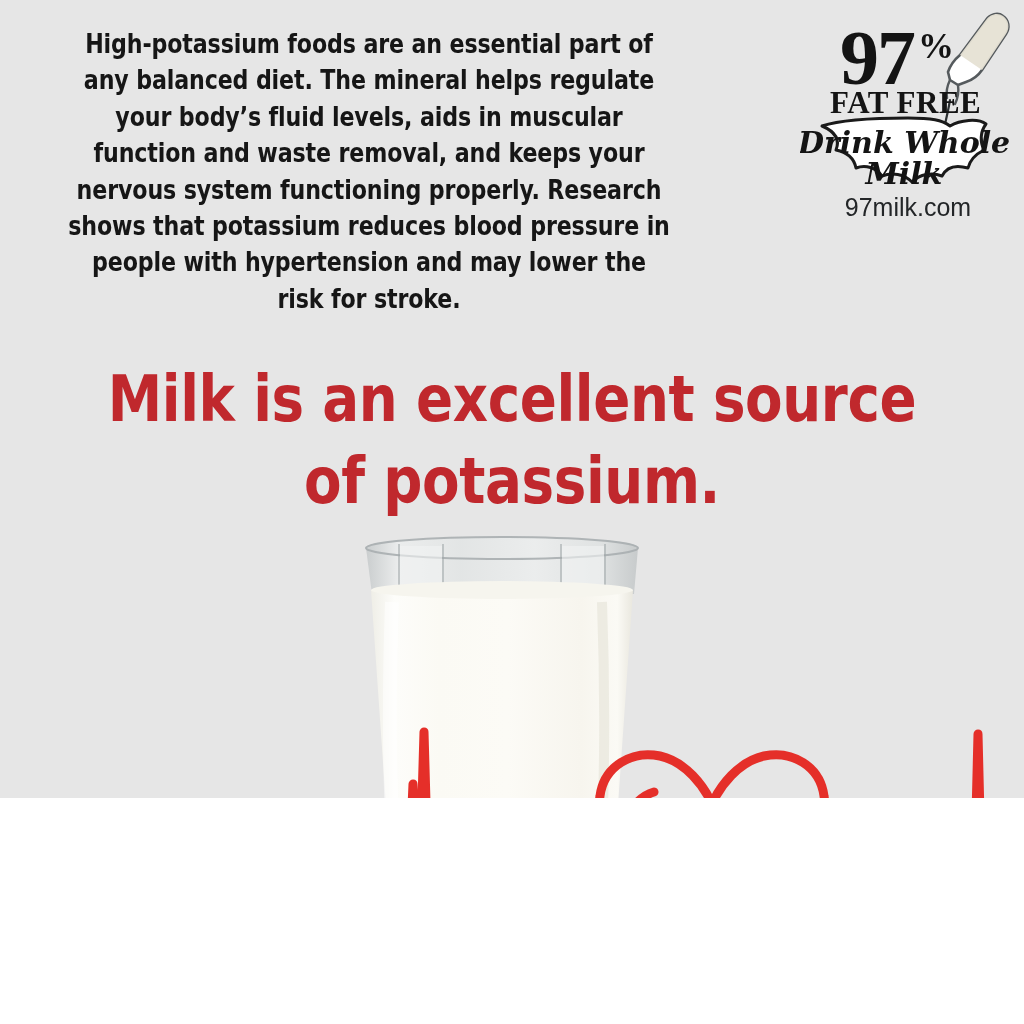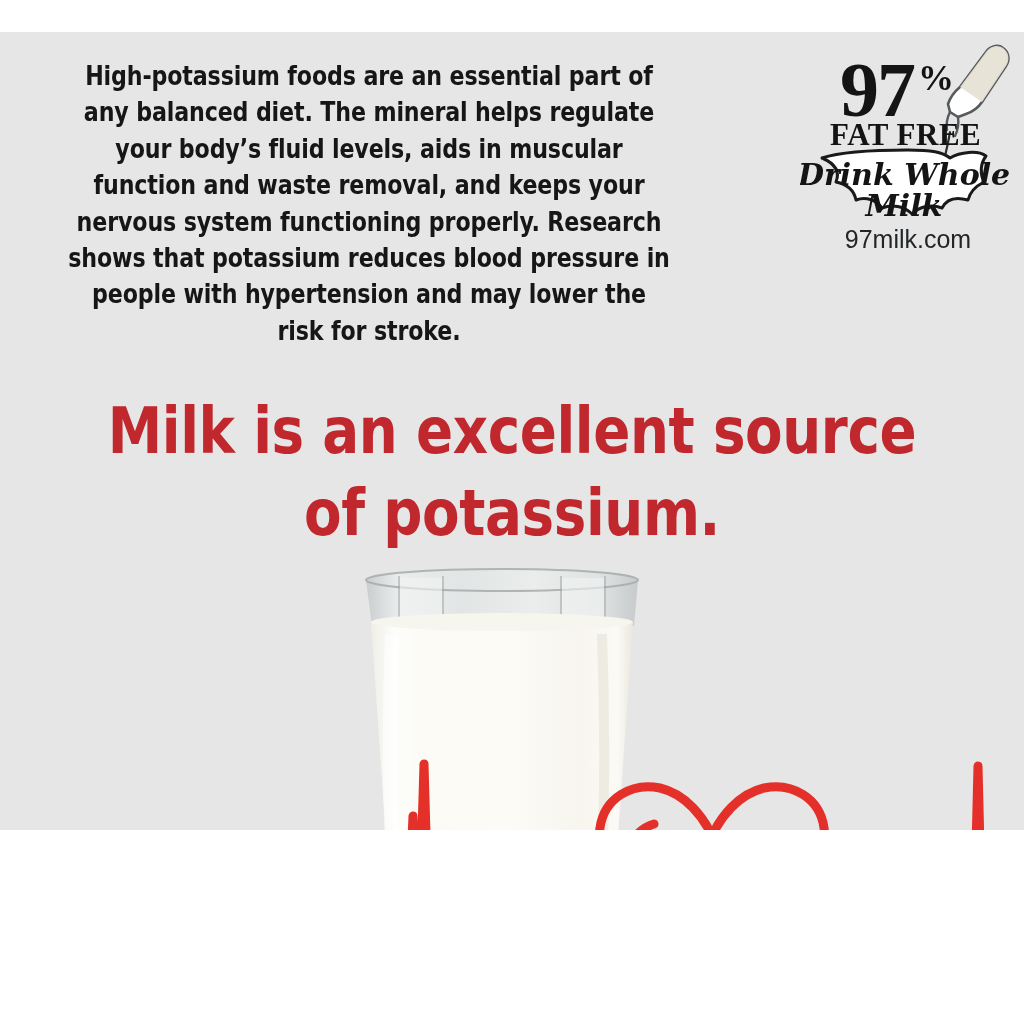--- a/index.html
+++ b/index.html
@@ -8,21 +8,20 @@
     padding: 0;
     background: #ffffff;
   }
   #poster {
     position: relative;
     width: 1024px;
     height: 798px;
     background: #e6e6e6;
     overflow: hidden;
     font-family: "Liberation Sans", sans-serif;
-    margin-top: 32px;
   }
 
   
   #body-copy {
     position: absolute;
     left: 44px;
     top: 26px;
     width: 650px;
     text-align: center;
     font-family: "DejaVu Sans Condensed", "Liberation Sans Narrow", "Liberation Sans", sans-serif;

